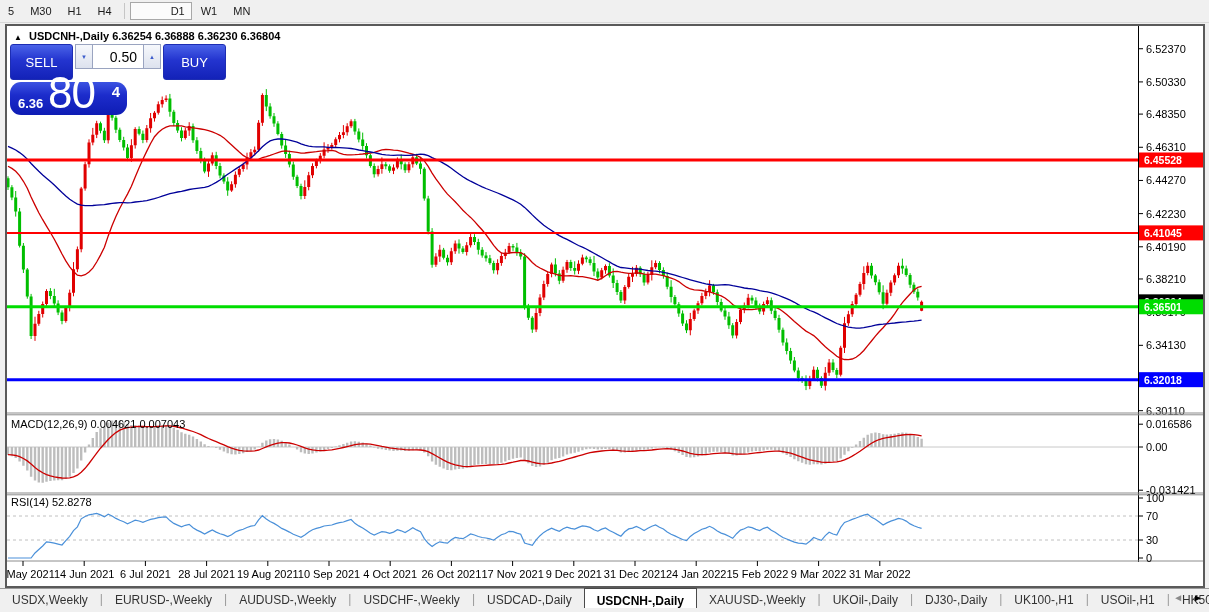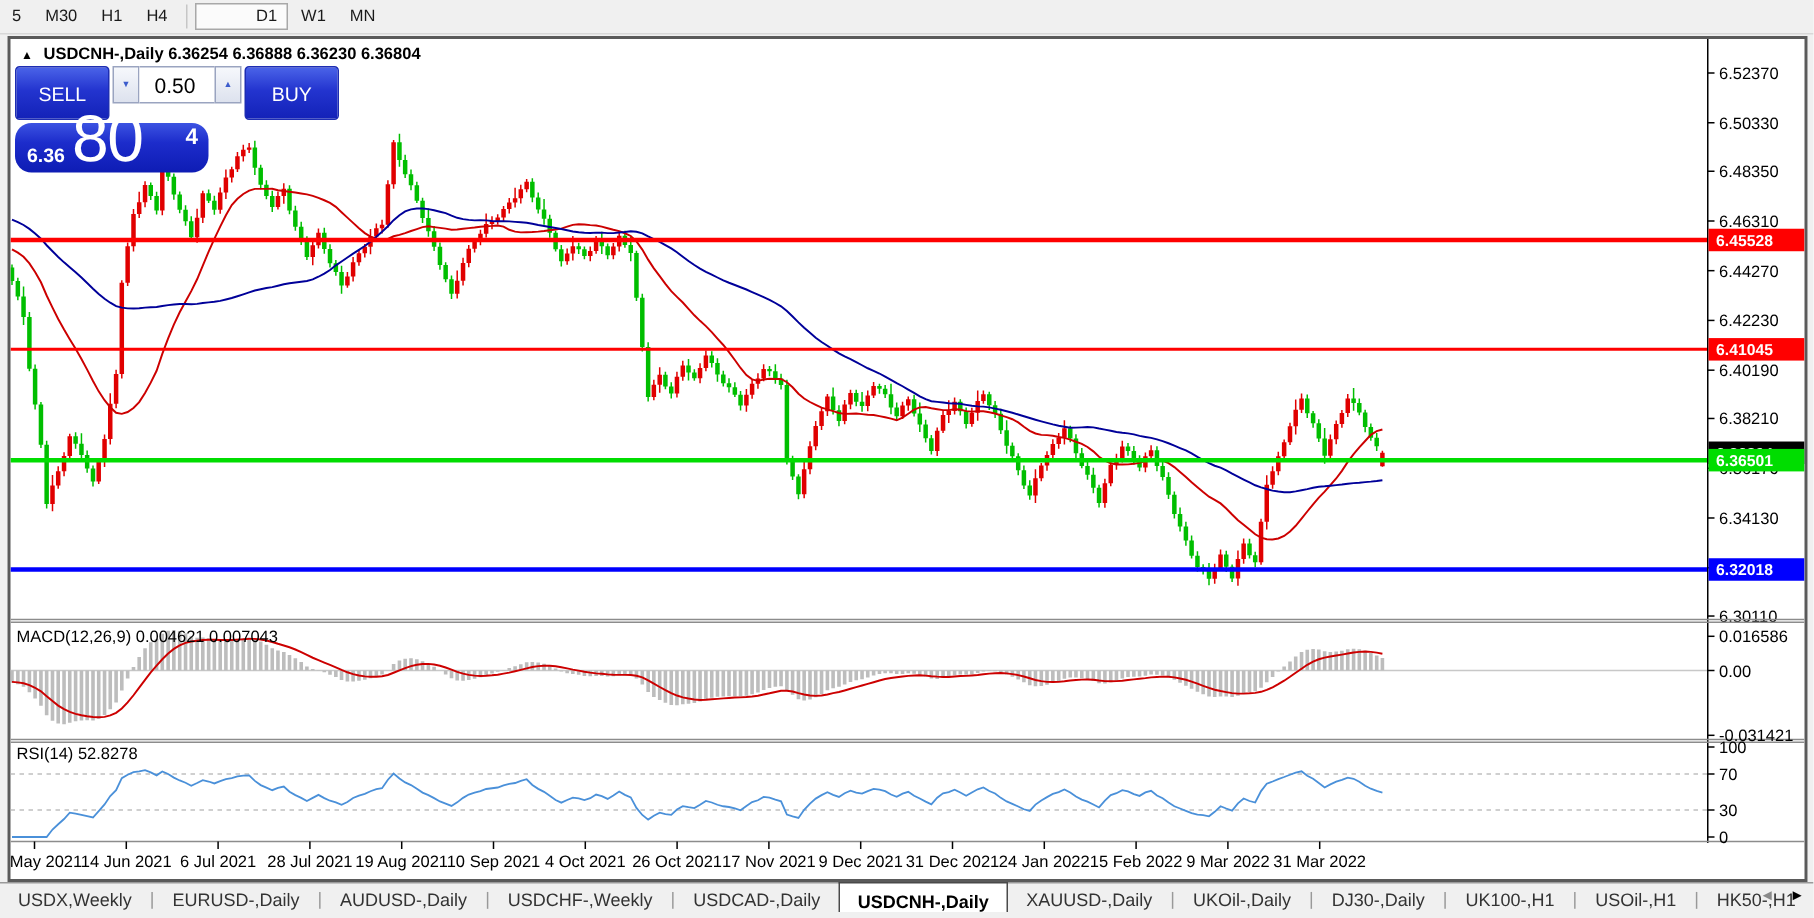--- a/index.html
+++ b/index.html
@@ -19,23 +19,23 @@
   #chart-svg{position:absolute;left:7px;top:26px;z-index:1;}
   
   .trade-panel{position:absolute;left:10px;top:44px;width:216px;z-index:10;}
   .tp-row1{display:flex;height:36px;gap:2px;}
   .tp-btn{background:linear-gradient(#4a63e8,#2334cf 45%,#1322b8);color:#fff;border:1px solid #1d2db3;
           border-radius:3px;font-size:13px;font-family:inherit;width:63px;cursor:pointer;padding:0;}
   .tp-spin{display:flex;flex:1;height:25px;}
   .tp-stepbtn{width:18px;border:1px solid #9aa4c0;background:linear-gradient(#f6f8fc,#dde2ee);
           color:#3c5ccc;font-size:6px;padding:0;cursor:pointer;}
   .tp-vol{flex:1;background:#fff;border-top:1px solid #9aa4c0;border-bottom:1px solid #9aa4c0;
-          font-size:14px;color:#000;padding:4px 6px 0 10px;}
+          font-size:14px;color:#000;text-align:right;padding:4px 6px 0 0;}
   .tp-row2{display:flex;gap:3px;margin-top:2px;}
-  .tp-price{position:relative;width:129px;height:33px;border-radius:11px;
+  .tp-price{position:relative;width:117px;height:33px;border-radius:11px;
             background:linear-gradient(#3c53e2,#1c2ccb 40%,#0e1cb4);color:#fff;}
   .tp-small{position:absolute;left:8px;bottom:4px;font-size:13px;font-weight:700;}
   .tp-big{position:absolute;left:38px;bottom:-3px;font-size:44px;font-weight:400;letter-spacing:-1px;}
   .tp-sup{position:absolute;right:7px;top:1px;font-size:15px;font-weight:700;}
   
   .tabbar{position:absolute;left:0;top:588px;width:1209px;height:24px;background:#f0f0f0;
           border-top:1px solid #9a9a9a;display:flex;align-items:flex-start;font-size:12px;color:#333;}
   .tab{padding:4px 12px 0 12px;cursor:pointer;white-space:nowrap;}
   .tab.active{background:#fff;border:1px solid #4a4a4a;border-bottom:none;font-weight:700;
               margin-top:-1px;padding-top:5px;color:#000;}
@@ -209,29 +209,29 @@
       <span class="tp-small">6.36</span>
       <span class="tp-big">80</span>
       <span class="tp-sup">4</span>
     </div>
   </div>
 </div>
 
 <div class="tabbar" id="tabbar">
     <span class="tab">USDX,Weekly</span>
     <span class="tsep">|</span>
-    <span class="tab">EURUSD-,Daily</span>
-    <span class="tsep">|</span>
-    <span class="tab">AUDUSD-,Daily</span>
+    <span class="tab">EURUSD-,Weekly</span>
+    <span class="tsep">|</span>
+    <span class="tab">AUDUSD-,Weekly</span>
     <span class="tsep">|</span>
     <span class="tab">USDCHF-,Weekly</span>
     <span class="tsep">|</span>
     <span class="tab">USDCAD-,Daily</span>
     <span class="tab active">USDCNH-,Daily</span>
-    <span class="tab">XAUUSD-,Daily</span>
+    <span class="tab">XAUUSD-,Weekly</span>
     <span class="tsep">|</span>
     <span class="tab">UKOil-,Daily</span>
     <span class="tsep">|</span>
     <span class="tab">DJ30-,Daily</span>
     <span class="tsep">|</span>
     <span class="tab">UK100-,H1</span>
     <span class="tsep">|</span>
     <span class="tab">USOil-,H1</span>
     <span class="tsep">|</span>
     <span class="tab">HK50-,H1</span>

